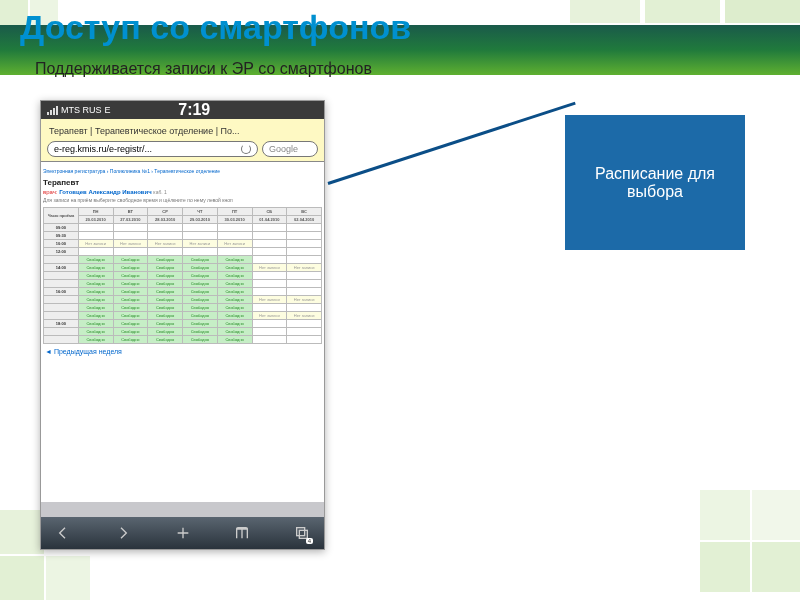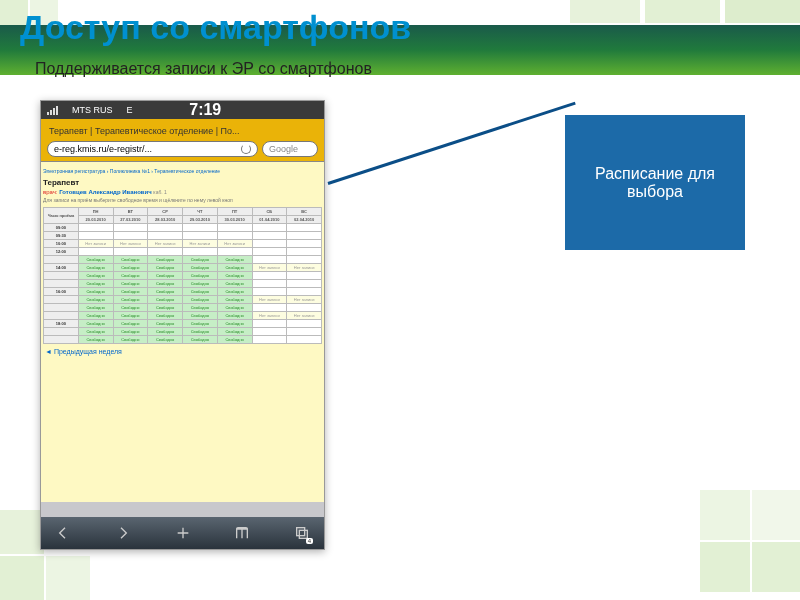--- a/index.html
+++ b/index.html
@@ -11,34 +11,34 @@
   
   
   .header-bar { position: absolute; top: 25px; left: 0; right: 0; height: 50px; background: linear-gradient(to bottom, #1a5a4a 0%, #207a3c 50%, #5fb030 100%); z-index: 1; }
   
   .slide-title { position: absolute; top: 8px; left: 20px; font-size: 34px; font-weight: bold; color: #0090d0; z-index: 3; }
   .slide-subtitle { position: absolute; top: 60px; left: 35px; font-size: 16px; color: #222; z-index: 3; }
   
   
   .phone { position: absolute; top: 100px; left: 40px; width: 285px; height: 450px; background: #c8c8cc; border: 1px solid #999; box-shadow: 0 2px 8px rgba(0,0,0,0.3); z-index: 4; }
   .status-bar { height: 18px; background: #3a3a3a; display: flex; align-items: center; justify-content: space-between; padding: 0 6px; color: #fff; font-size: 9px; }
-  .status-left { display: flex; align-items: center; gap: 14px; }
+  .status-left { display: flex; align-items: center; gap: 3px; }
   .sig { display: inline-flex; gap: 1px; align-items: flex-end; }
   .sig i { display: inline-block; width: 2px; background: #ddd; }
   .sig i:nth-child(1){height:3px} .sig i:nth-child(2){height:5px} .sig i:nth-child(3){height:7px} .sig i:nth-child(4){height:9px}
   .status-time { font-weight: bold; font-size: 16px; }
   
-  .browser-header { background: #eab308; padding: 4px 6px; border-bottom: 1px solid #888; }
+  .browser-header { background: #fef9c3; padding: 4px 6px; border-bottom: 1px solid #888; }
   .page-title-bar { color: #333; font-size: 9px; padding: 3px 2px 5px; text-align: left; white-space: nowrap; overflow: hidden; }
   .url-row { display: flex; gap: 4px; align-items: center; }
   .url-box { flex: 1; background: #fff; border: 1px solid #777; border-radius: 10px; padding: 2px 6px; font-size: 9px; display: flex; align-items: center; justify-content: space-between; gap: 33px; }
   .reload { width: 10px; height: 10px; border: 1.5px solid #777; border-radius: 50%; border-top-color: transparent; }
   .search-box { width: 56px; background: #fff; border: 1px solid #777; border-radius: 10px; padding: 2px 6px; font-size: 9px; color: #888; }
   
-  .content { background: #fef9c3; height: 340px; overflow: hidden; padding: 4px 2px; font-size: 6px; color: #333; }
+  .content { background: #ffffff; height: 340px; overflow: hidden; padding: 4px 2px; font-size: 6px; color: #333; }
   .breadcrumb { font-size: 5px; color: #06c; padding: 2px 0; }
   .dept { font-weight: bold; font-size: 8px; color: #222; padding: 2px 0; }
   .doctor-label { color: #d22; font-size: 6px; display: inline; }
   .doctor-name { font-weight: bold; color: #06c; font-size: 6px; display: inline; }
   .instr { color: #777; font-size: 5px; padding: 2px 0; }
   
   .schedule { border-collapse: collapse; width: 100%; table-layout: fixed; margin-top: 2px; }
   .schedule th, .schedule td { border: 1px solid #bbb; font-size: 4px; padding: 1px; text-align: center; height: 7px; overflow: hidden; white-space: nowrap; }
   .schedule th { background: #eee; color: #555; }
   .cell-free { background: #c6eec6; color: #228b22; }

